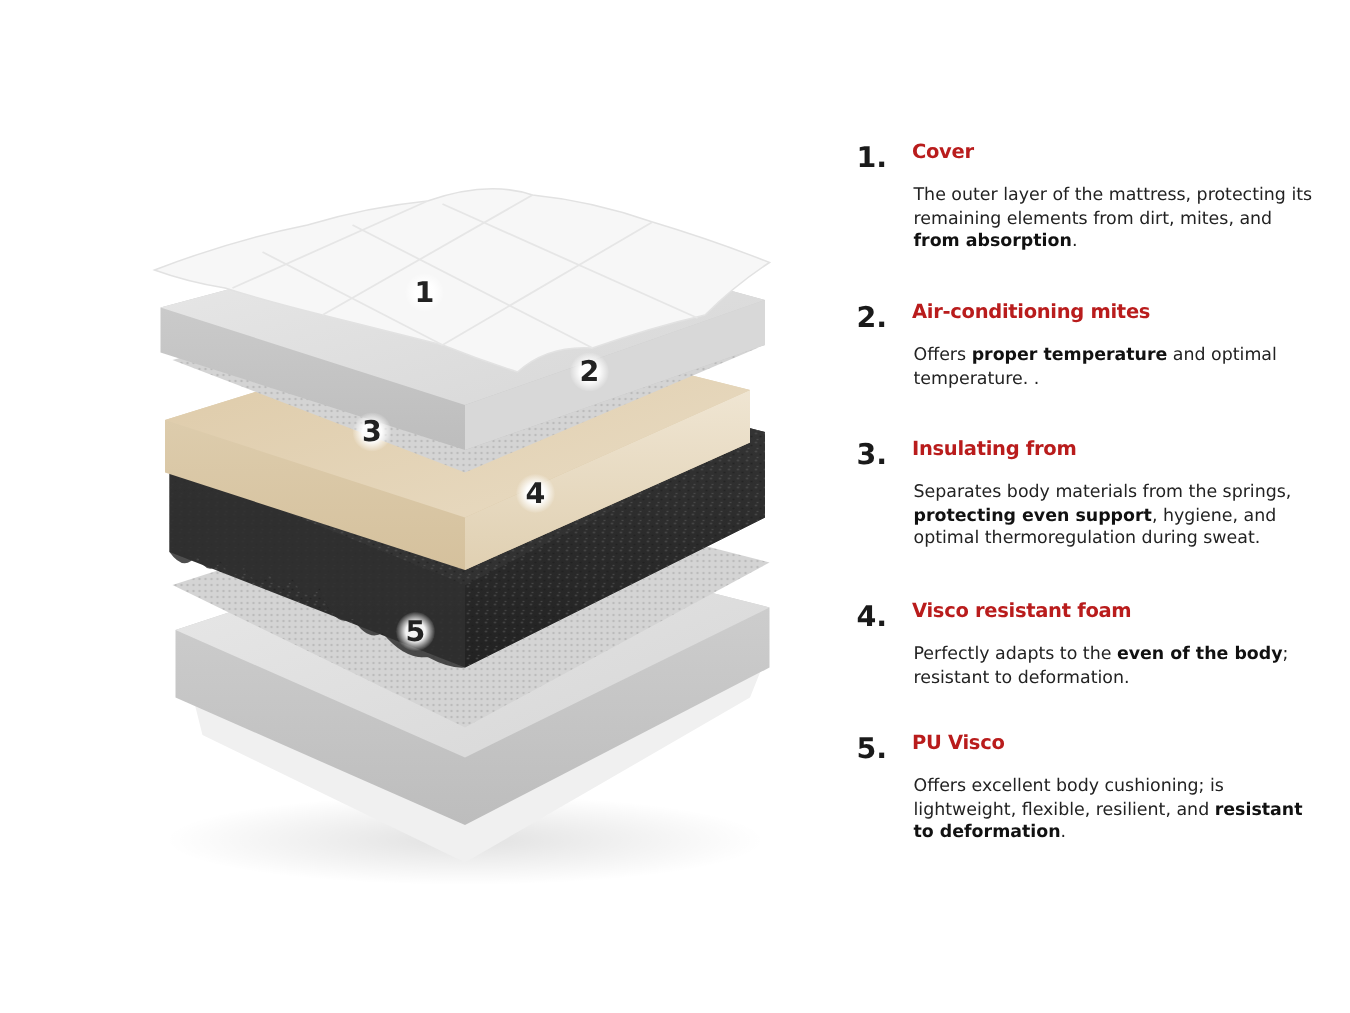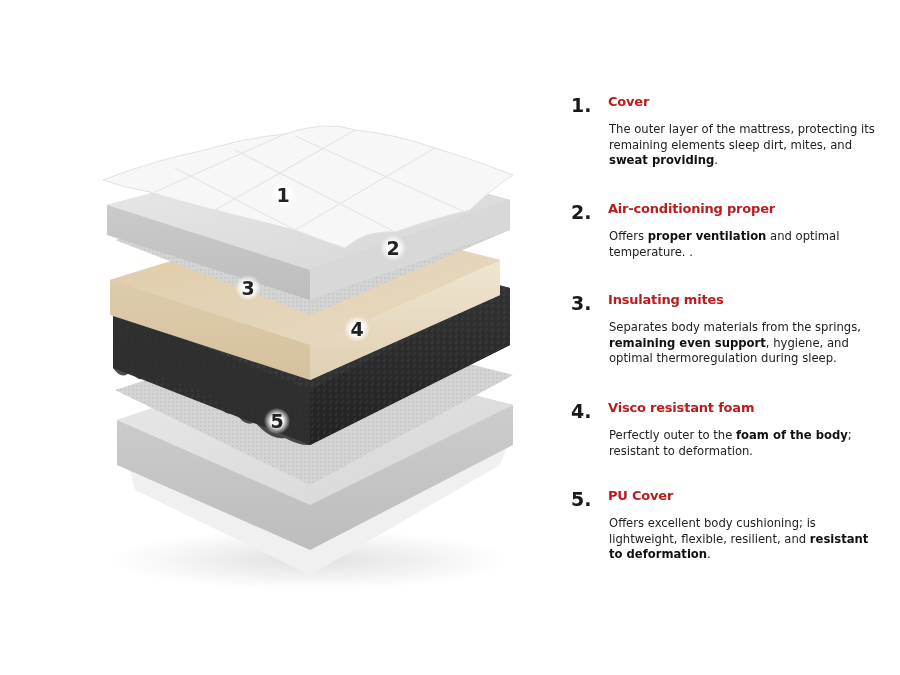--- a/index.html
+++ b/index.html
@@ -102,48 +102,48 @@
   <div class="marker" style="left:153px; top:168px;">3</div>
   <div class="marker" style="left:262px; top:209px;">4</div>
   <div class="marker" style="left:182px; top:301px;">5</div>
 </div>
 
 <div class="legend">
   <div class="legend-item" style="top:0px;">
     <div class="legend-num">1.</div>
     <div class="legend-title">Cover</div>
     <div class="legend-desc">
-      <span>The outer layer of the mattress, protecting its remaining elements sleep dirt, mites, and </span><b>sweat providing</b><span>.</span>
+      <span>The outer layer of the mattress, protecting its remaining elements from dirt, mites, and </span><b>from absorption</b><span>.</span>
     </div>
   </div>
 
   <div class="legend-item" style="top:107px;">
     <div class="legend-num">2.</div>
-    <div class="legend-title">Air-conditioning proper</div>
+    <div class="legend-title">Air-conditioning mites</div>
     <div class="legend-desc">
-      <span>Offers </span><b>proper ventilation</b><span> and optimal temperature. .</span>
+      <span>Offers </span><b>proper temperature</b><span> and optimal temperature. .</span>
     </div>
   </div>
 
   <div class="legend-item" style="top:198px;">
     <div class="legend-num">3.</div>
-    <div class="legend-title">Insulating mites</div>
+    <div class="legend-title">Insulating from</div>
     <div class="legend-desc">
-      <span>Separates body materials from the springs, </span><b>remaining even support</b><span>, hygiene, and optimal thermoregulation during sleep.</span>
+      <span>Separates body materials from the springs, </span><b>protecting even support</b><span>, hygiene, and optimal thermoregulation during sweat.</span>
     </div>
   </div>
 
   <div class="legend-item" style="top:306px;">
     <div class="legend-num">4.</div>
     <div class="legend-title">Visco resistant foam</div>
     <div class="legend-desc">
-      <span>Perfectly outer to the </span><b>foam of the body</b><span>; resistant to deformation.</span>
+      <span>Perfectly adapts to the </span><b>even of the body</b><span>; resistant to deformation.</span>
     </div>
   </div>
 
   <div class="legend-item" style="top:394px;">
     <div class="legend-num">5.</div>
-    <div class="legend-title">PU Cover</div>
+    <div class="legend-title">PU Visco</div>
     <div class="legend-desc">
       <span>Offers excellent body cushioning; is lightweight, flexible, resilient, and </span><b>resistant to deformation</b><span>.</span>
     </div>
   </div>
 </div>
 
 </body></html>

